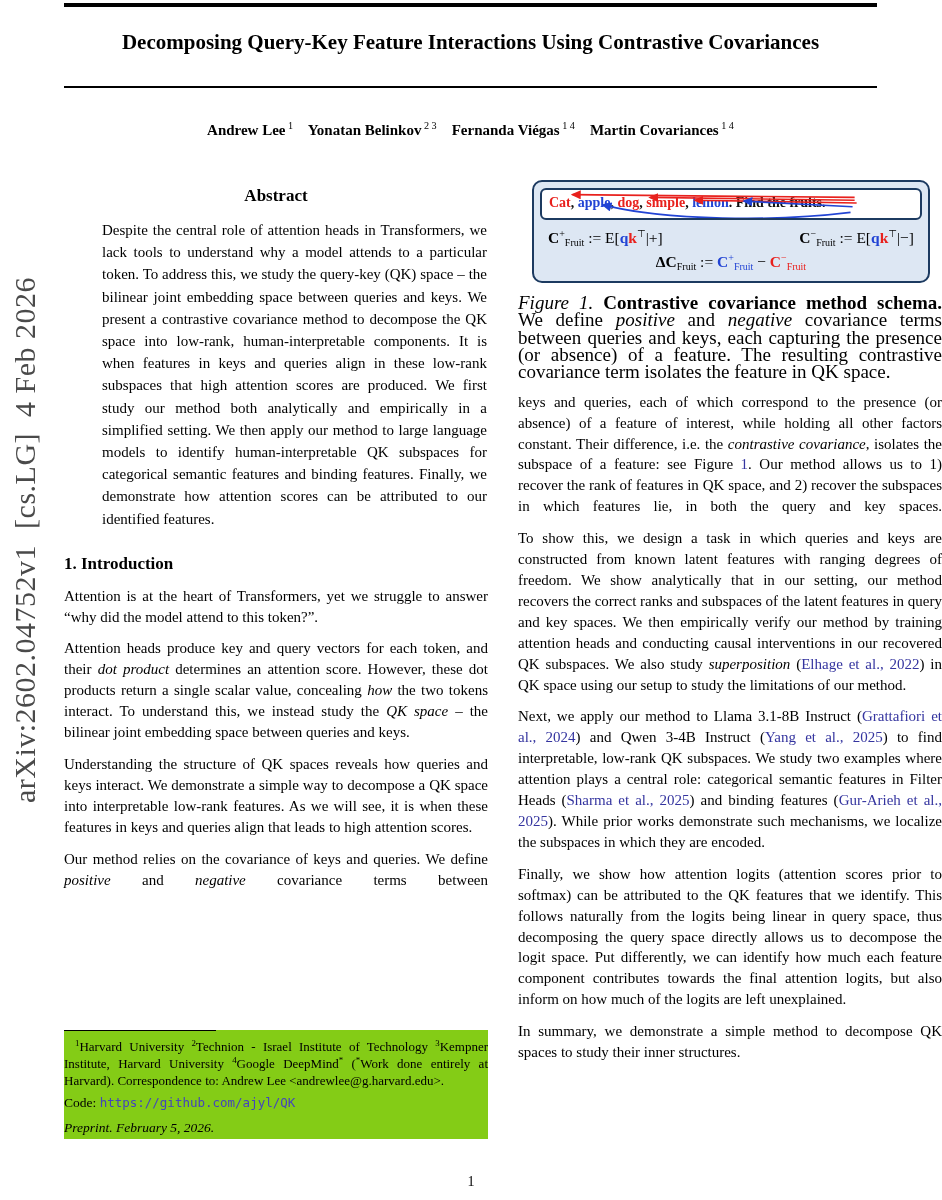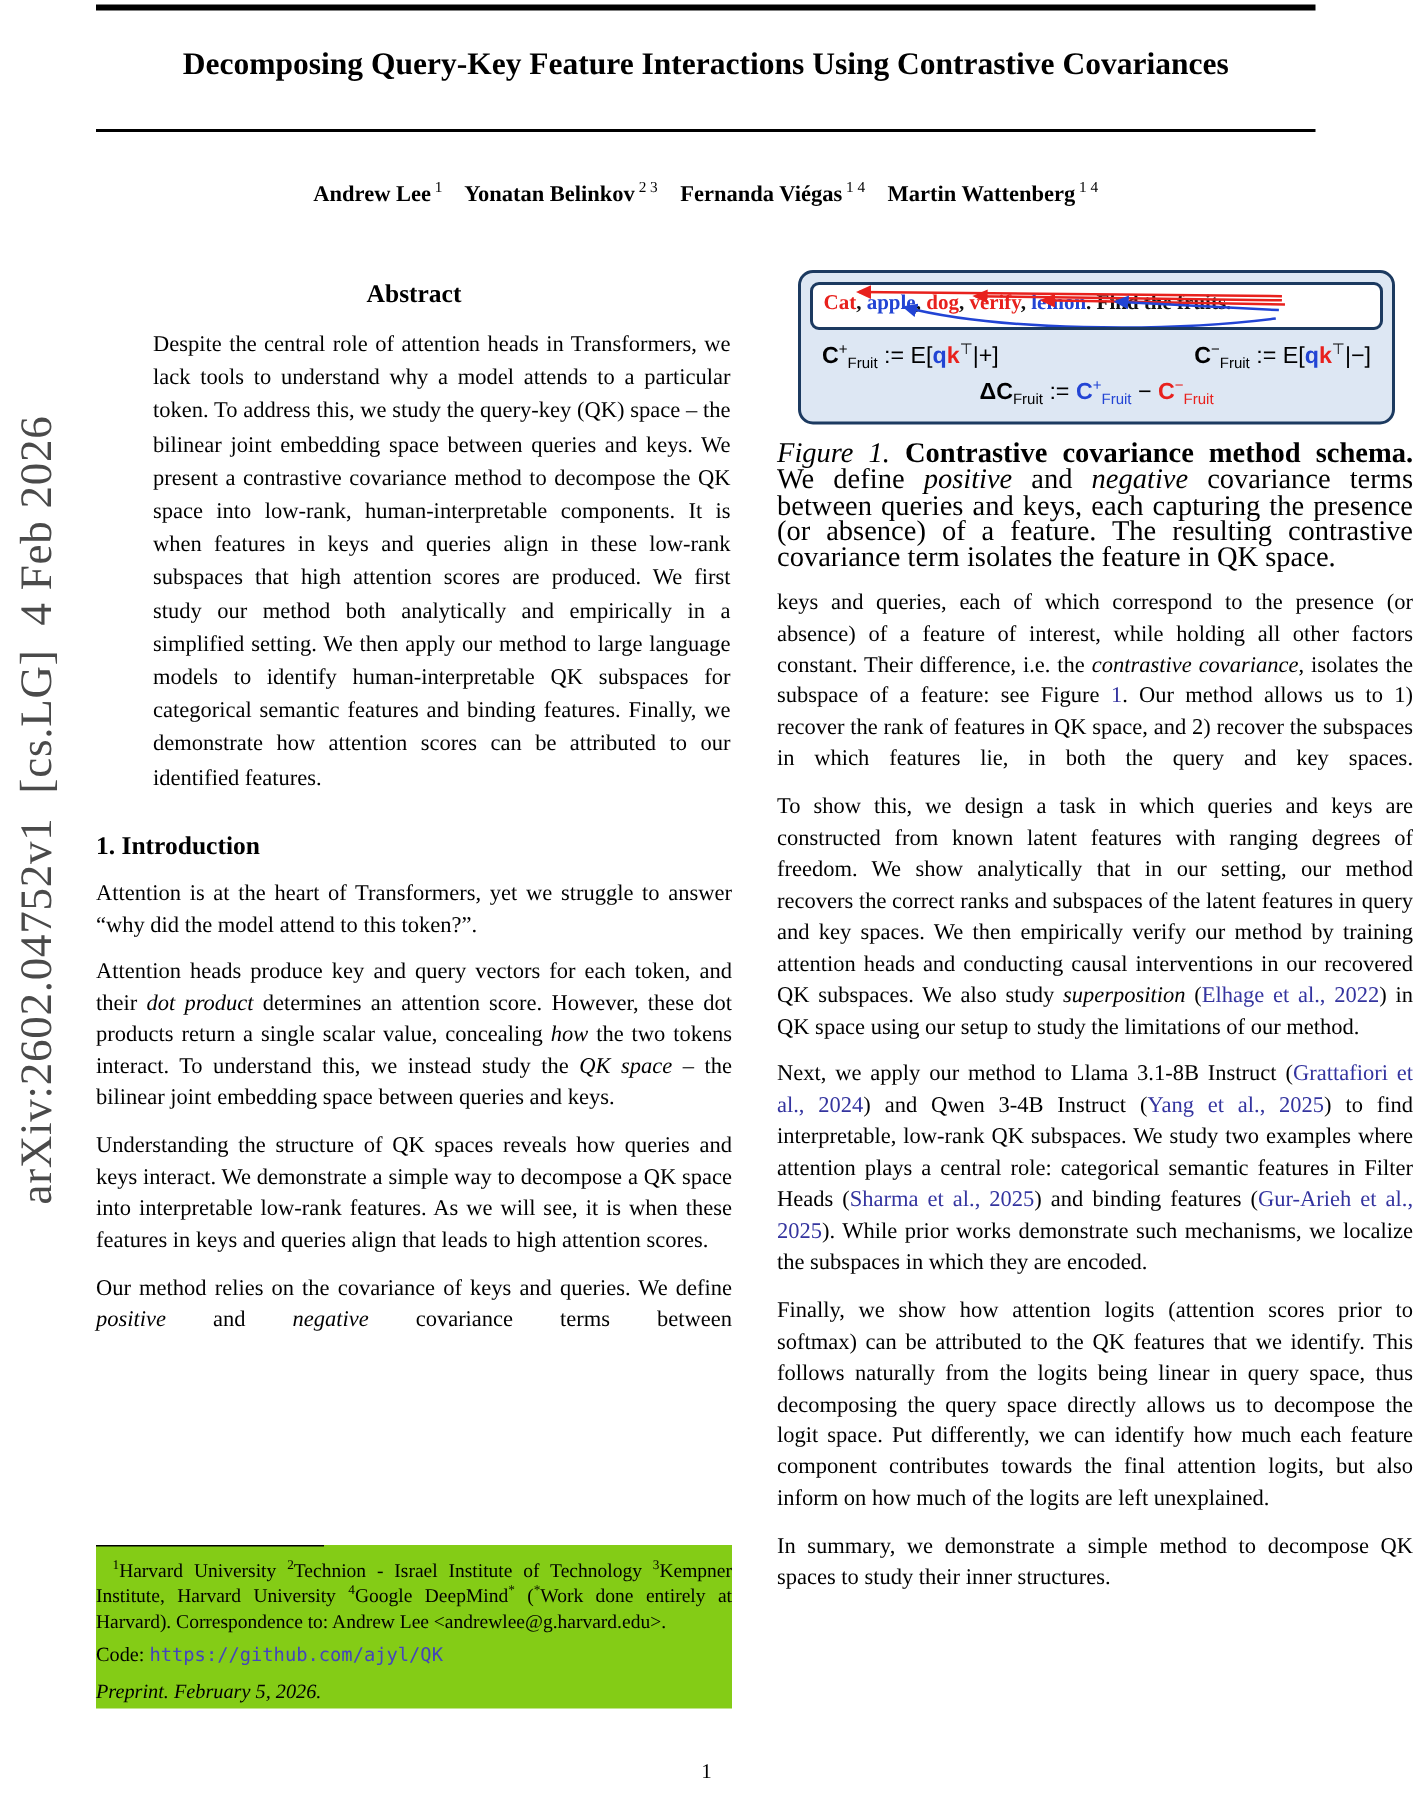--- a/index.html
+++ b/index.html
@@ -55,21 +55,21 @@
   .fig-arrows{position:absolute;left:0;top:0;width:100%;height:100%;pointer-events:none;}
   .w-red{color:var(--word-red);}
   .w-blue{color:var(--word-blue);}
   .w-dark{color:#111;}
   .stroke-red{stroke:var(--word-red);fill:none;stroke-width:1.8;}
   .stroke-blue{stroke:var(--word-blue);fill:none;stroke-width:1.8;}
   .fill-red{fill:var(--word-red);}
   .fill-blue{fill:var(--word-blue);}
   .fig-math-row{display:flex;justify-content:space-between;padding:8px 8px 0;}
   .fig-math-center{text-align:center;padding:3px 0 1px;}
-  .math{font-size:15.5px;font-family:Liberation Sans, sans-serif;}
+  .math{font-size:15.5px;font-family:Liberation Serif, serif;}
   .mC{font-weight:bold;}
   .msup{vertical-align:6px;font-size:10px;line-height:0;}
   .msub{vertical-align:-3px;font-size:10px;line-height:0;}
   .mq{color:var(--word-blue);font-weight:bold;}
   .mk{color:var(--word-red);font-weight:bold;}
   .mblue{color:var(--word-blue);}
   .mred{color:var(--word-red);}
   .figure-caption{margin-top:11px;font-size:19px;line-height:17.4px;text-align:justify;
         hyphens:auto;}
   .page-number{position:absolute;top:1174px;left:0;width:100%;text-align:center;
@@ -79,21 +79,21 @@
 <body>
 
 <div class="page">
 
   <div class="arxiv-watermark">arXiv:2602.04752v1  [cs.LG]  4 Feb 2026</div>
 
   <div class="rule rule-top"></div>
   <h1 class="title">Decomposing Query-Key Feature Interactions Using Contrastive Covariances</h1>
   <div class="rule rule-mid"></div>
 
-  <div class="authors"><span>Andrew Lee</span><span class="sup"> 1</span><span>    </span><span>Yonatan Belinkov</span><span class="sup"> 2 3</span><span>    </span><span>Fernanda Viégas</span><span class="sup"> 1 4</span><span>    </span><span>Martin Wattenberg</span><span class="sup"> 1 4</span></div>
+  <div class="authors"><span>Andrew Lee</span><span class="sup"> 1</span><span>    </span><span>Yonatan Belinkov</span><span class="sup"> 2 3</span><span>    </span><span>Fernanda Viégas</span><span class="sup"> 1 4</span><span>    </span><span>Martin Covariances</span><span class="sup"> 1 4</span></div>
 
   <div class="col col-left">
     <h2 class="abstract-heading">Abstract</h2>
     <p class="abstract-text">Despite the central role of attention heads in Transformers, we lack tools to understand why a model attends to a particular token. To address this, we study the query-key (QK) space – the bilinear joint embedding space between queries and keys. We present a contrastive covariance method to decompose the QK space into low-rank, human-interpretable components. It is when features in keys and queries align in these low-rank subspaces that high attention scores are produced. We first study our method both analytically and empirically in a simplified setting. We then apply our method to large language models to identify human-interpretable QK subspaces for categorical semantic features and binding features. Finally, we demonstrate how attention scores can be attributed to our identified features.</p>
 
     <h2 class="section-heading">1. Introduction</h2>
     <p class="body"><span>Attention is at the heart of Transformers, yet we struggle to answer “why did the model attend to this token?”.</span></p>
     <p class="body"><span>Attention heads produce key and query vectors for each token, and their </span><span class="i">dot product</span><span> determines an attention score. However, these dot products return a single scalar value, concealing </span><span class="i">how</span><span> the two tokens interact. To understand this, we instead study the </span><span class="i">QK space</span><span> – the bilinear joint embedding space between queries and keys.</span></p>
     <p class="body"><span>Understanding the structure of QK spaces reveals how queries and keys interact. We demonstrate a simple way to decompose a QK space into interpretable low-rank features. As we will see, it is when these features in keys and queries align that leads to high attention scores.</span></p>
     <p class="body cont"><span>Our method relies on the covariance of keys and queries. We define </span><span class="i">positive</span><span> and </span><span class="i">negative</span><span> covariance terms between</span></p>
@@ -105,21 +105,21 @@
         <span>Code: </span><span class="mono-link">https://github.com/ajyl/QK</span>
       </div>
       <div class="preprint-line">Preprint. February 5, 2026.</div>
     </div>
   </div>
 
   <div class="col col-right">
 
     <div class="figure-box">
       <div class="fig-sentence">
-        <span><span class="w-red">Cat</span><span class="w-dark">, </span><span class="w-blue">apple</span><span class="w-dark">, </span><span class="w-red">dog</span><span class="w-dark">, </span><span class="w-red">verify</span><span class="w-dark">, </span><span class="w-blue">lemon</span><span class="w-dark">. </span><span class="w-dark">Find the fruits.</span></span>
+        <span><span class="w-red">Cat</span><span class="w-dark">, </span><span class="w-blue">apple</span><span class="w-dark">, </span><span class="w-red">dog</span><span class="w-dark">, </span><span class="w-red">simple</span><span class="w-dark">, </span><span class="w-blue">lemon</span><span class="w-dark">. </span><span class="w-dark">Find the fruits.</span></span>
         <svg class="fig-arrows" viewBox="0 0 370 30" preserveAspectRatio="none" aria-hidden="true">
           <defs>
             <marker id="ah-red" viewBox="0 0 10 10" refX="8" refY="5" markerWidth="5.5" markerHeight="5.5" orient="auto-start-reverse">
               <path d="M0,0 L10,5 L0,10 z" class="fill-red"></path>
             </marker>
             <marker id="ah-blue" viewBox="0 0 10 10" refX="8" refY="5" markerWidth="5.5" markerHeight="5.5" orient="auto-start-reverse">
               <path d="M0,0 L10,5 L0,10 z" class="fill-blue"></path>
             </marker>
           </defs>
           <path class="stroke-red" d="M306,8 L30,5" marker-end="url(#ah-red)"></path>

